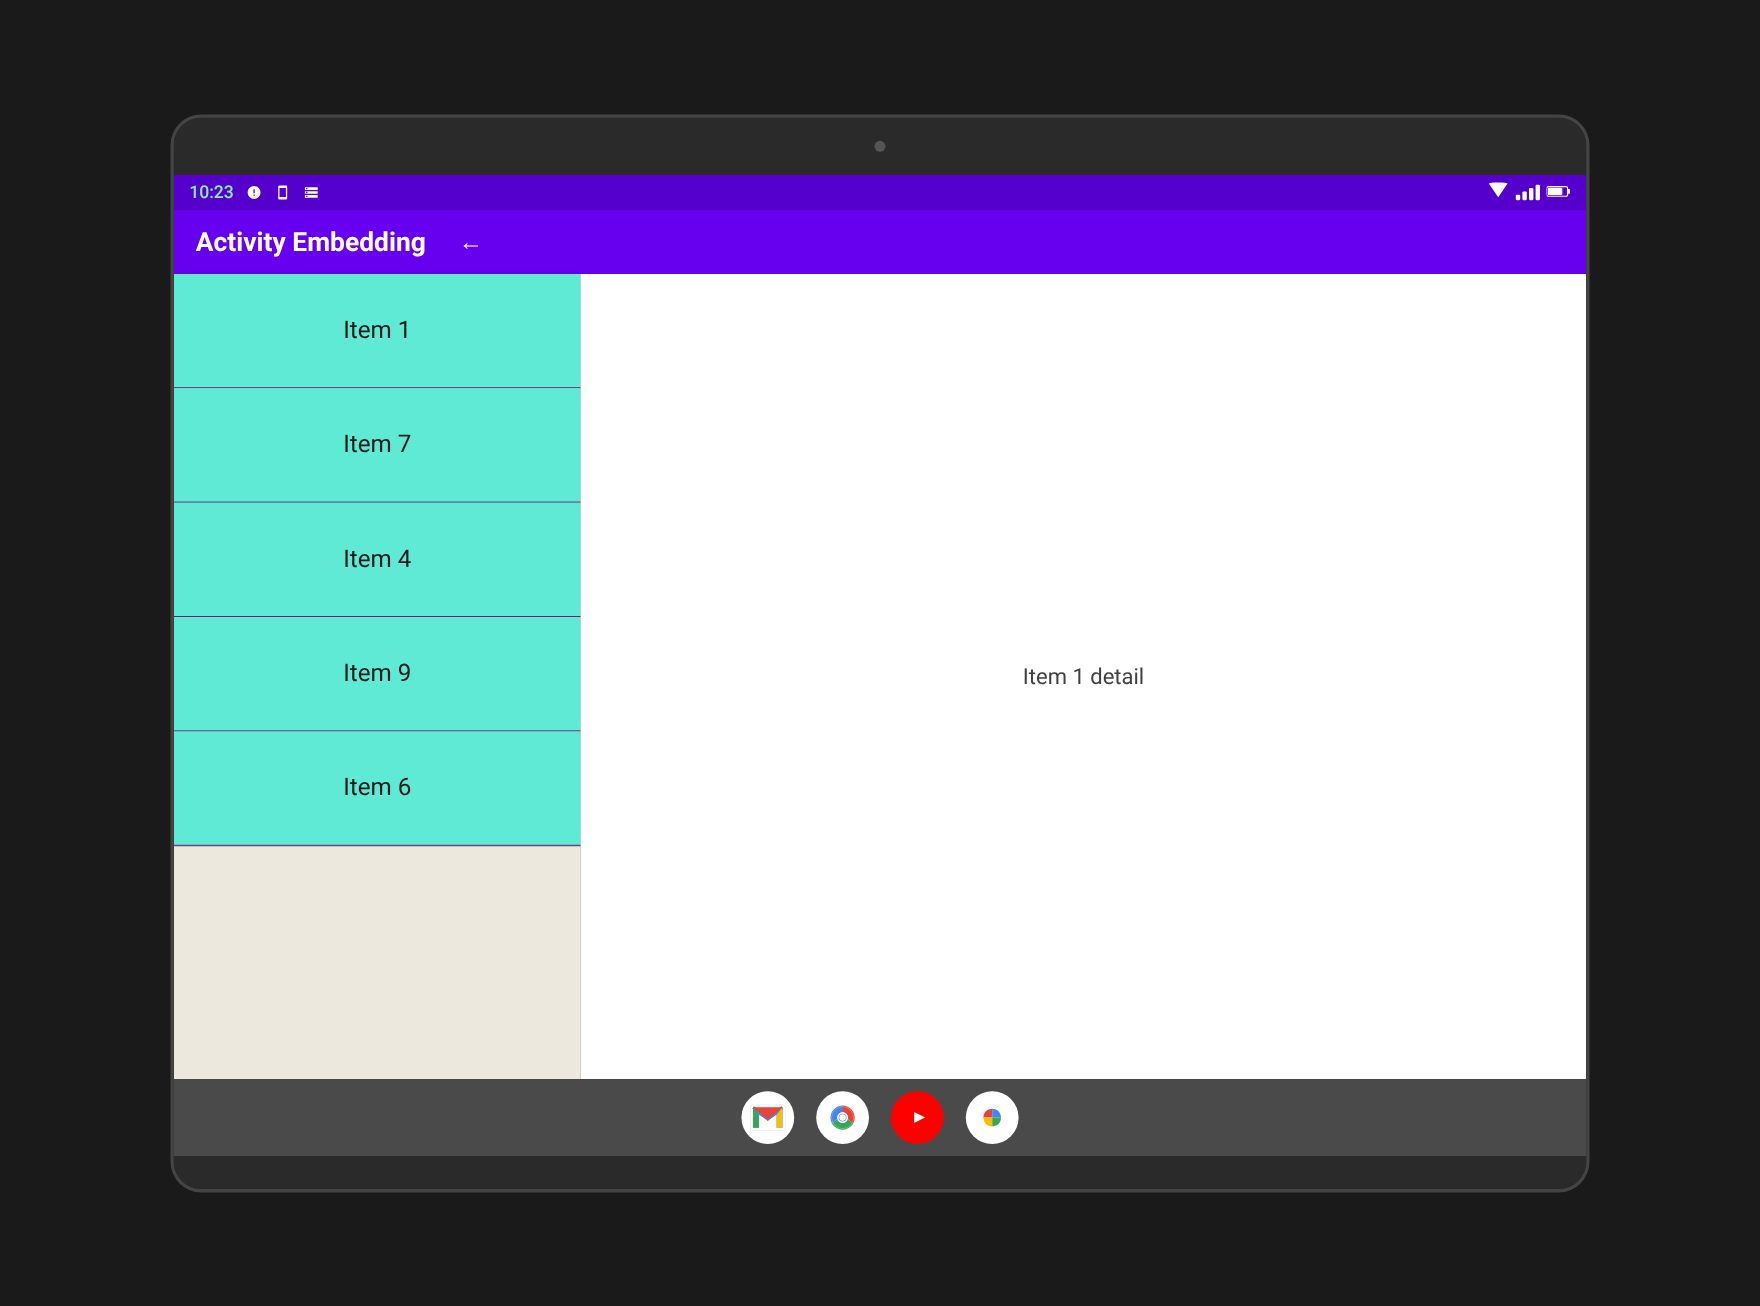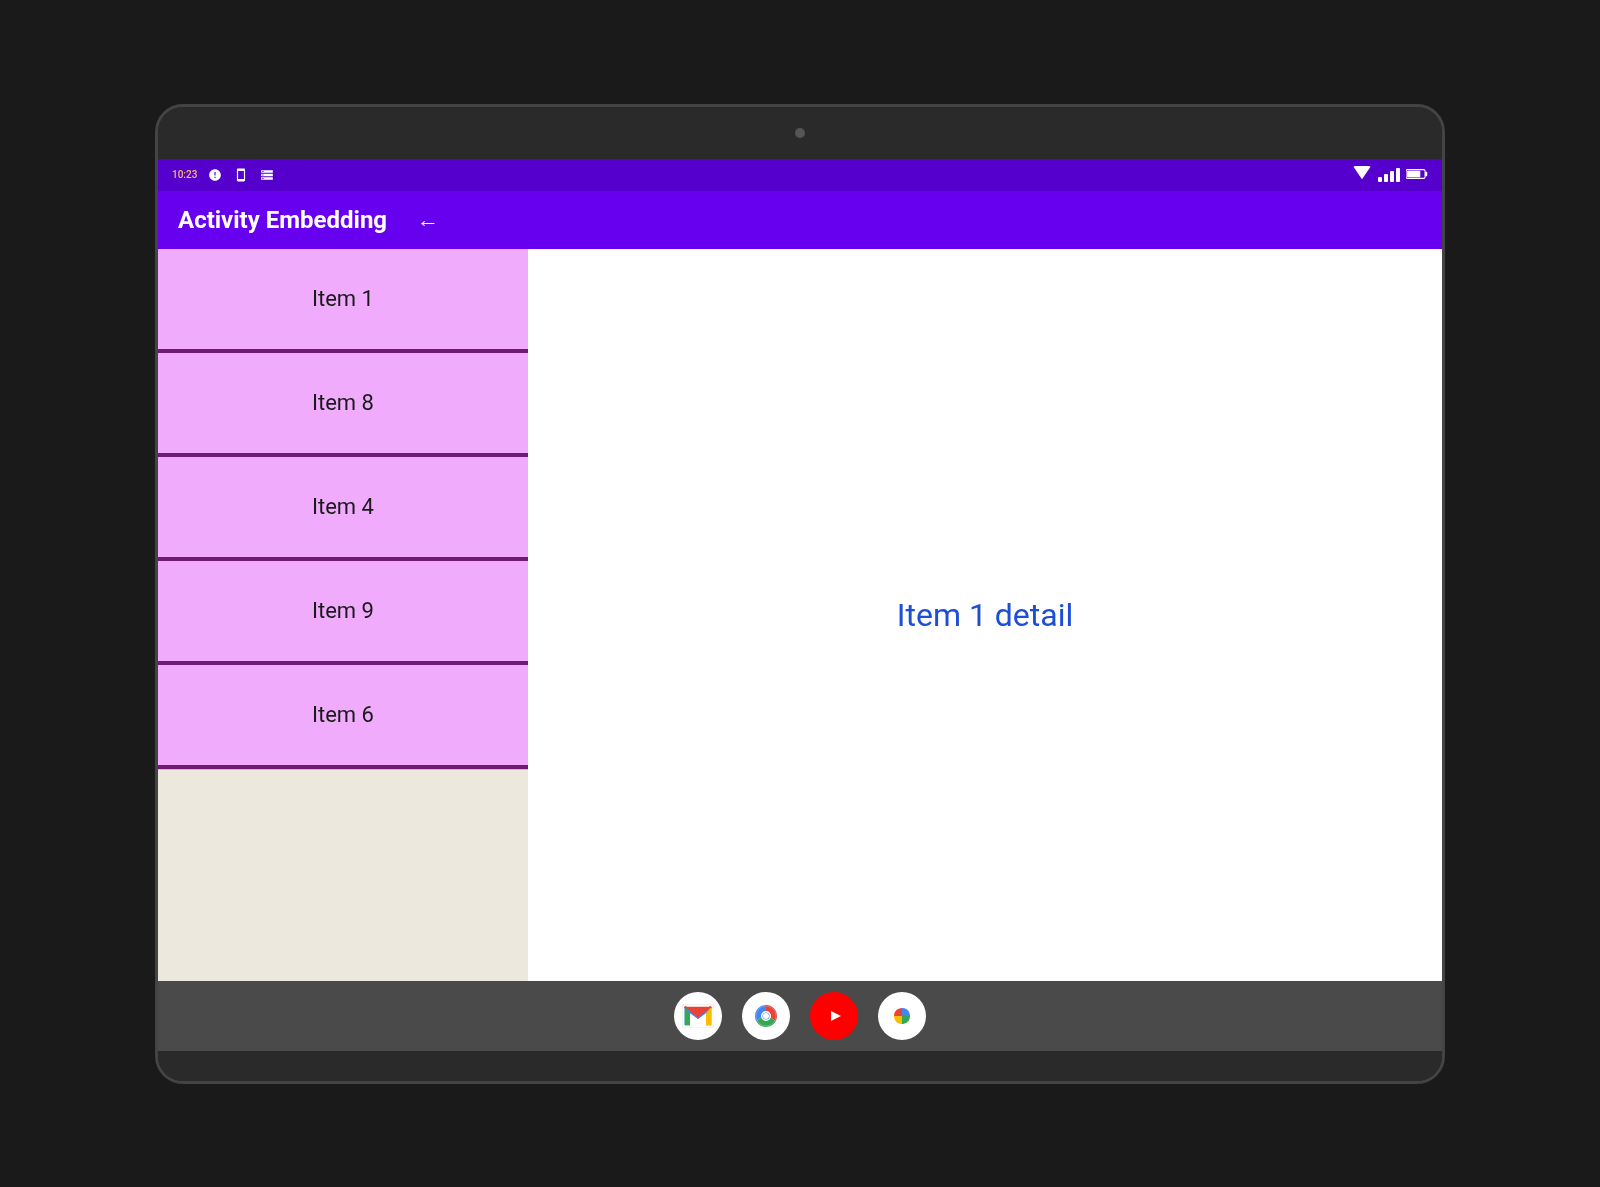--- a/index.html
+++ b/index.html
@@ -57,22 +57,22 @@
       align-items: center;
       justify-content: space-between;
       padding: 0 14px;
       flex-shrink: 0;
     }
 
     .status-left {
       display: flex;
       align-items: center;
       gap: 10px;
-      color: #fdba74;
-      font-size: 10px;
+      color: #86efac;
+      font-size: 16px;
       font-weight: 500;
     }
 
     .status-icon {
       width: 16px;
       height: 16px;
       display: flex;
       align-items: center;
       justify-content: center;
     }
@@ -125,23 +125,23 @@
       display: flex;
       flex-direction: column;
       overflow-y: auto;
     }
 
     .list-item {
       height: 104px;
       display: flex;
       align-items: center;
       justify-content: center;
-      border-bottom: 4px solid #701a75;
+      border-bottom: 1px solid #701a75;
       cursor: pointer;
-      background: #f0abfc;
+      background: #5eead4;
     }
 
     .list-item:last-child {
       border-bottom: none;
     }
 
     .list-item-text {
       font-size: 22px;
       color: #1a1a1a;
       font-weight: 400;
@@ -150,22 +150,22 @@
     
     .detail-panel {
       flex: 1;
       background: #ffffff;
       display: flex;
       align-items: center;
       justify-content: center;
     }
 
     .detail-text {
-      font-size: 32px;
-      color: #1d4ed8;
+      font-size: 20px;
+      color: #404040;
       font-weight: 400;
     }
 
     
     .bottom-dock {
       background: #4a4a4a;
       height: 70px;
       display: flex;
       align-items: center;
       justify-content: center;
@@ -270,21 +270,21 @@
       <span class="app-bar-back">←</span>
     </div>
 
     <div class="main-content">
 
       <div class="list-panel">
         <div class="list-item">
           <span class="list-item-text">Item 1</span>
         </div>
         <div class="list-item">
-          <span class="list-item-text">Item 8</span>
+          <span class="list-item-text">Item 7</span>
         </div>
         <div class="list-item">
           <span class="list-item-text">Item 4</span>
         </div>
         <div class="list-item">
           <span class="list-item-text">Item 9</span>
         </div>
         <div class="list-item">
           <span class="list-item-text">Item 6</span>
         </div>

